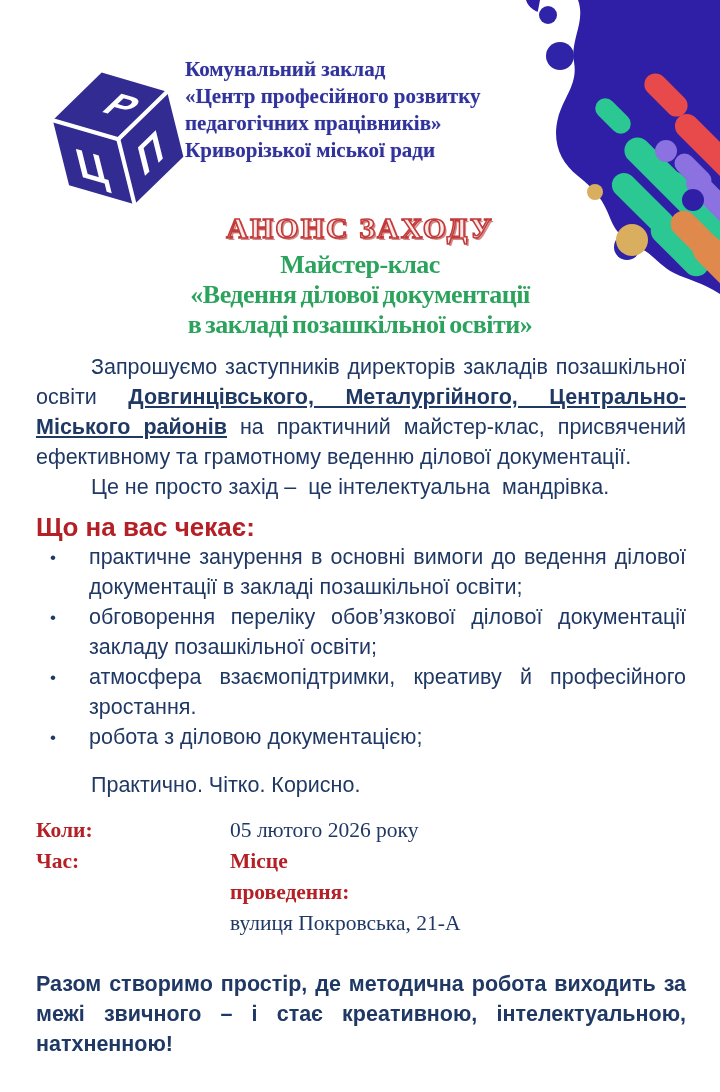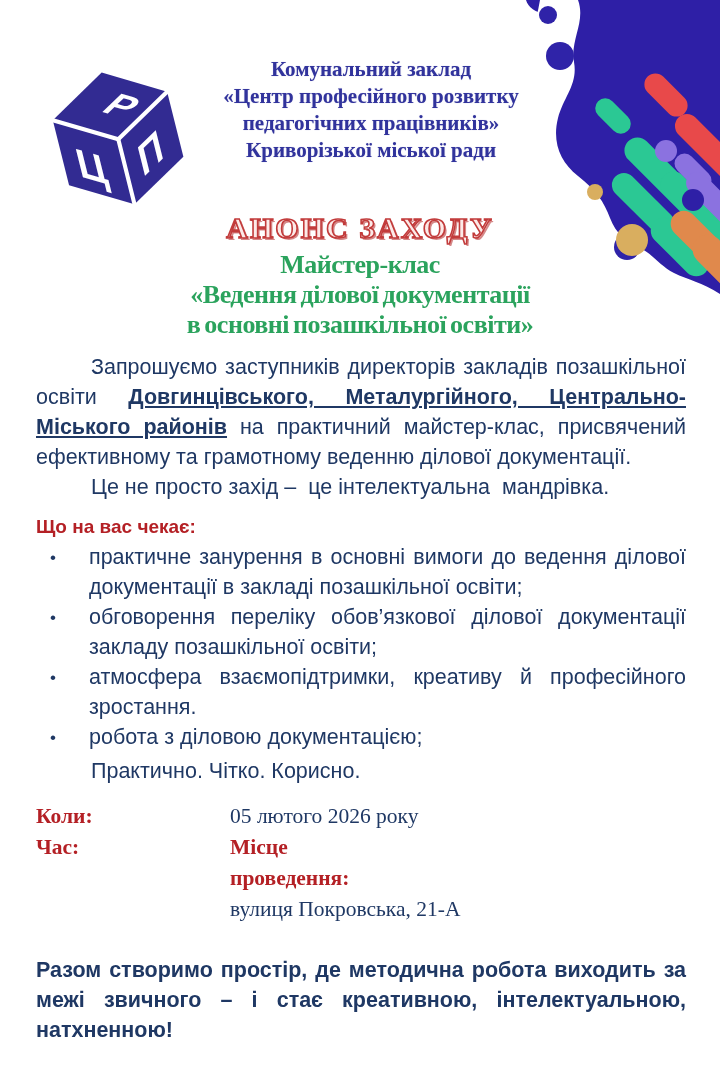--- a/index.html
+++ b/index.html
@@ -5,21 +5,21 @@
   html,body{margin:0;padding:0;}
   body{background:#ffffff;font-family:"Liberation Sans",sans-serif;}
   .page{position:relative;width:720px;height:1092px;background:#ffffff;overflow:hidden;}
 
   
   .header{position:relative;height:200px;}
   .blob-art{position:absolute;top:0;right:0;width:200px;height:310px;z-index:0;}
   .logo{position:absolute;left:30px;top:42px;width:175px;height:180px;z-index:1;}
   .org-name{
     position:absolute;left:185px;top:56px;width:372px;z-index:1;
-    text-align:center;
+    text-align:left;
     font-family:"Liberation Serif",serif;font-weight:bold;
     font-size:21px;line-height:27px;color:#31339C;
     text-shadow:0 0 1px rgba(49,51,156,.35);
   }
   .org-line{display:block;}
 
   
   .announce{
     margin-top:10px;text-align:center;
     font-family:"Liberation Serif",serif;font-weight:bold;
@@ -36,28 +36,28 @@
     position:relative;z-index:1;
   }
   .event-title .title-line{display:block;letter-spacing:-0.5px;word-spacing:-2px;}
 
   
   .content{margin:12px 34px 0 36px;color:#1F3864;font-size:21.5px;line-height:30px;}
   p{margin:0;}
   .intro{text-align:justify;text-indent:55px;}
   .districts{font-weight:bold;text-decoration:underline;}
   .para2{text-indent:55px;white-space:pre-wrap;}
-  .expect-heading{margin-top:10px;color:#B42025;font-weight:bold;font-size:19px;}
+  .expect-heading{margin-top:10px;color:#B42025;font-weight:bold;font-size:26px;}
   ul.bullets{margin:0;padding:0;list-style:none;}
   ul.bullets li{position:relative;padding-left:53px;text-align:justify;}
   ul.bullets li::before{
     content:"•";position:absolute;left:14px;top:1px;
     font-size:17px;color:#1F3864;
   }
-  .tagline{margin-top:4px;text-indent:55px;}
+  .tagline{margin-top:18px;text-indent:55px;}
 
   
   .details{margin-top:15px;display:grid;grid-template-columns:194px 1fr;line-height:31px;font-family:Liberation Serif, serif;}
   .details .lbl{color:#B42025;font-weight:bold;}
   .details .val{color:#1F3864;}
   sup.tsup{font-size:60%;vertical-align:super;line-height:0;}
 
   
   .closing{margin-top:30px;font-weight:bold;text-align:justify;line-height:30px;}
 </style>
@@ -128,21 +128,21 @@
       <span class="org-line">педагогічних працівників»</span>
       <span class="org-line">Криворізької міської ради</span>
     </div>
   </div>
 
   <div class="announce">АНОНС ЗАХОДУ</div>
 
   <div class="event-title">
     <span class="title-line">Майстер-клас</span>
     <span class="title-line">«Ведення ділової документації</span>
-    <span class="title-line">в основні позашкільної освіти»</span>
+    <span class="title-line">в закладі позашкільної освіти»</span>
   </div>
 
   <div class="content">
 
     <p class="intro"><span>Запрошуємо заступників директорів закладів позашкільної освіти </span><span class="districts">Довгинцівського, Металургійного, Центрально-Міського районів</span><span> на практичний майстер-клас, присвячений ефективному та грамотному веденню ділової документації.</span></p>
 
     <p class="para2">Це не просто захід –  це інтелектуальна  мандрівка.</p>
 
     <p class="expect-heading">Що на вас чекає:</p>
 

